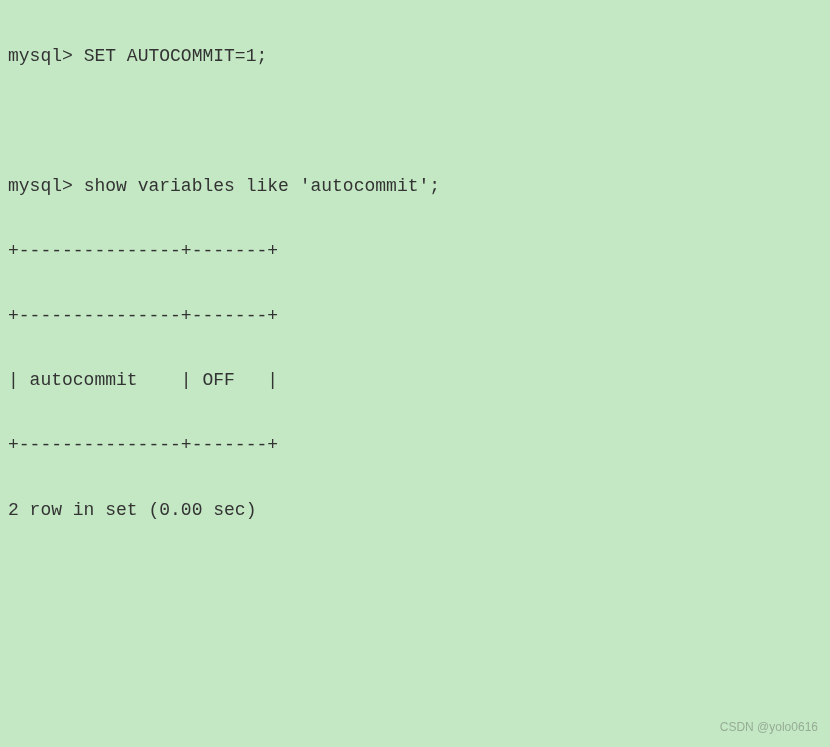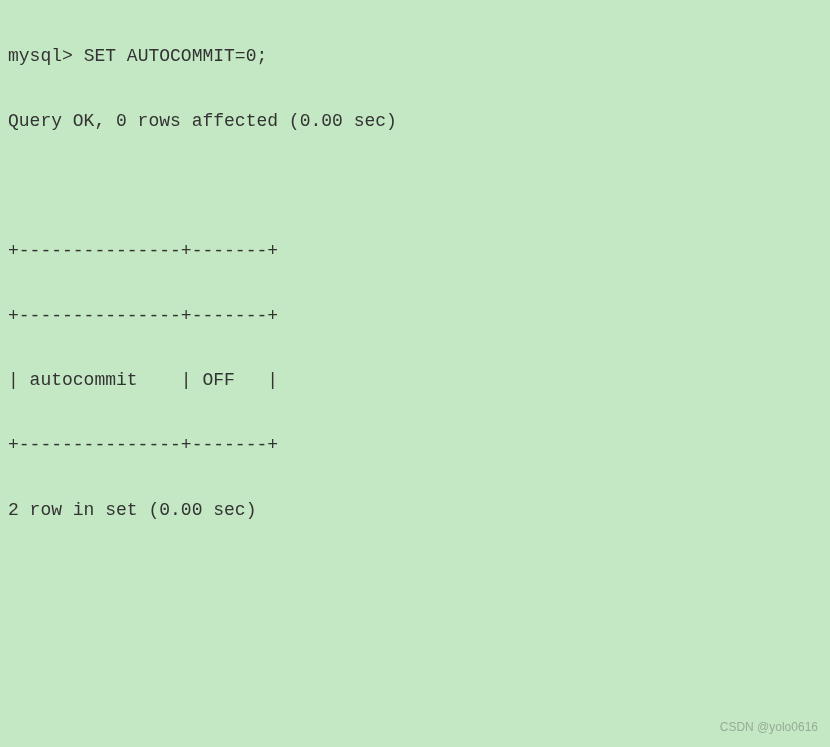--- a/index.html
+++ b/index.html
@@ -33,23 +33,23 @@
       color: rgba(80, 80, 80, 0.4);
     }
     .blank {
       height: 1.8em;
     }
   </style>
 </head>
 <body>
 
 <div class="terminal">
-<span class="line"><span>mysql&gt; </span><span>SET AUTOCOMMIT=0;</span></span>
-<span class="line">Query OK, 0 rows affected (0.00 sec)</span>
+<span class="line"><span>mysql&gt; </span><span>SET AUTOCOMMIT=1;</span></span>
 <div class="blank"></div>
+<span class="line"><span>mysql&gt; </span><span>show variables like 'autocommit';</span></span>
 <span class="line">+---------------+-------+</span>
 <span class="line">+---------------+-------+</span>
 <span class="line">| autocommit    | OFF   |</span>
 <span class="line">+---------------+-------+</span>
 <span class="line">2 row in set (0.00 sec)</span>
 <div class="blank"></div>
 
 
 
 

